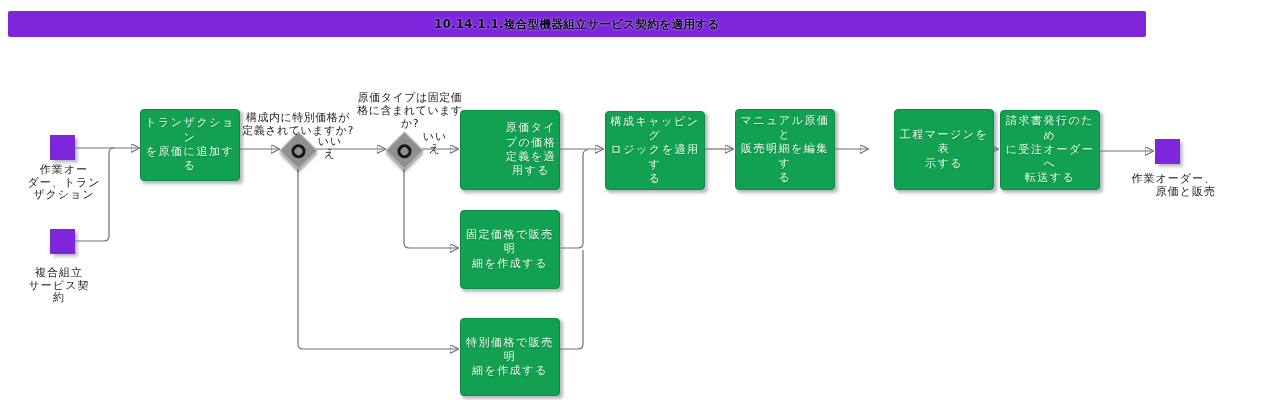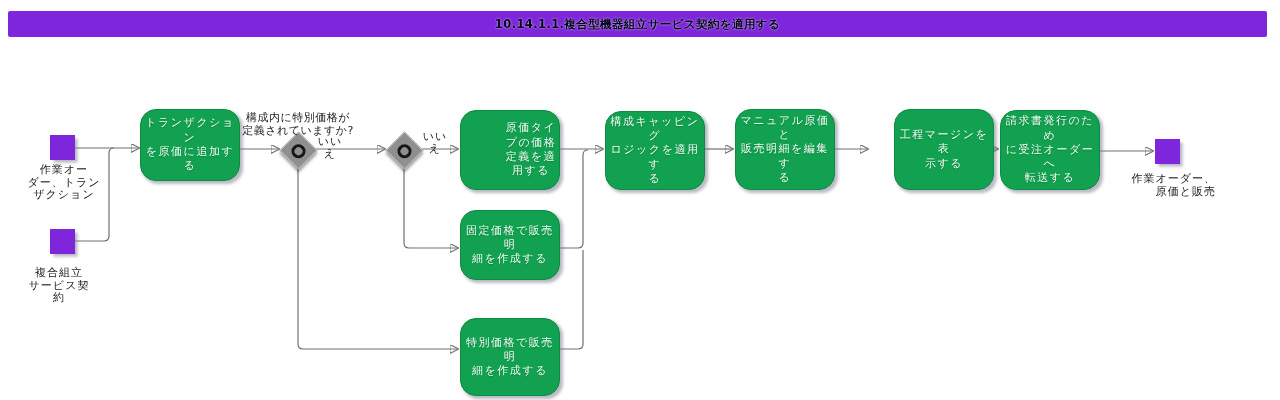--- a/index.html
+++ b/index.html
@@ -7,33 +7,33 @@
     --green:#12A150;
     --line:#707070;
     --diamond:#8F8F8F;
   }
   html,body{margin:0;padding:0;background:#ffffff;}
   .canvas{
     position:relative;width:1280px;height:400px;background:#ffffff;overflow:hidden;
     font-family:"DejaVu Sans",sans-serif;
   }
   .titlebar{
-    position:absolute;left:8px;top:11px;width:1259px;height:26px;
+    position:absolute;left:8px;top:11px;width:1138px;height:26px;
     background:var(--purple);border-radius:2px;
     display:flex;align-items:center;justify-content:center;
   }
   .titlebar span{
     font-size:11.5px;font-weight:bold;color:#00001a;letter-spacing:.4px;
     text-shadow:0 0 2px rgba(255,255,255,.85);
     white-space:nowrap;
   }
   svg.wires{position:absolute;left:0;top:0;width:1280px;height:400px;pointer-events:none;}
   svg.wires path{stroke:var(--line);stroke-width:1.2;fill:none;}
   .proc{
-    position:absolute;background:var(--green);border:1px solid #0d8a43;border-radius:16px;
+    position:absolute;background:var(--green);border:1px solid #0d8a43;border-radius:4px;
     box-shadow:2.5px 2.5px 3px rgba(130,130,150,.55);
     display:flex;align-items:center;justify-content:center;text-align:center;
     color:#f2fff6;font-size:11px;line-height:1.3;letter-spacing:1.5px;
     white-space:pre-line;box-sizing:border-box;padding:2px;
     text-shadow:0 1px 1px rgba(0,60,20,.35);
   }
   .startend{
     position:absolute;width:25px;height:25px;background:var(--purple);
     box-shadow:2.5px 2.5px 3px rgba(130,130,150,.6);
   }
@@ -113,31 +113,34 @@
 ロジックを適用す
 る</div>
   <div class="proc" style="left:735px;top:109px;width:100px;height:81px;">マニュアル原価と
 販売明細を編集す
 る</div>
   <div class="proc" style="left:894px;top:109px;width:100px;height:81px;">工程マージンを表
 示する</div>
   <div class="proc" style="left:1000px;top:110px;width:100px;height:80px;">請求書発行のため
 に受注オーダーへ
 転送する</div>
-  <div class="proc" style="left:460px;top:210px;width:100px;height:70px;">固定価格で販売明
+  <div class="proc" style="left:460px;top:210px;width:100px;height:79px;">固定価格で販売明
 細を作成する</div>
   <div class="proc" style="left:460px;top:318px;width:100px;height:78px;">特別価格で販売明
 細を作成する</div>
 
   <div class="diamond" style="left:285px;top:137px;">
     <div class="ring"></div>
   </div>
   <div class="qlbl" style="left:240px;top:112px;width:116px;">構成内に特別価格が
 定義されていますか?</div>
   <div class="branch" style="left:312px;top:136px;width:36px;">いいえ</div>
 
   <div class="diamond" style="left:391px;top:137px;">
     <div class="ring"></div>
   </div>
+  <div class="qlbl" style="left:356px;top:92px;width:108px;">原価タイプは固定価
+格に含まれています
+か?</div>
   <div class="branch" style="left:422px;top:131px;width:26px;">いい
 え</div>
 
 </div>
 
 </body></html>

